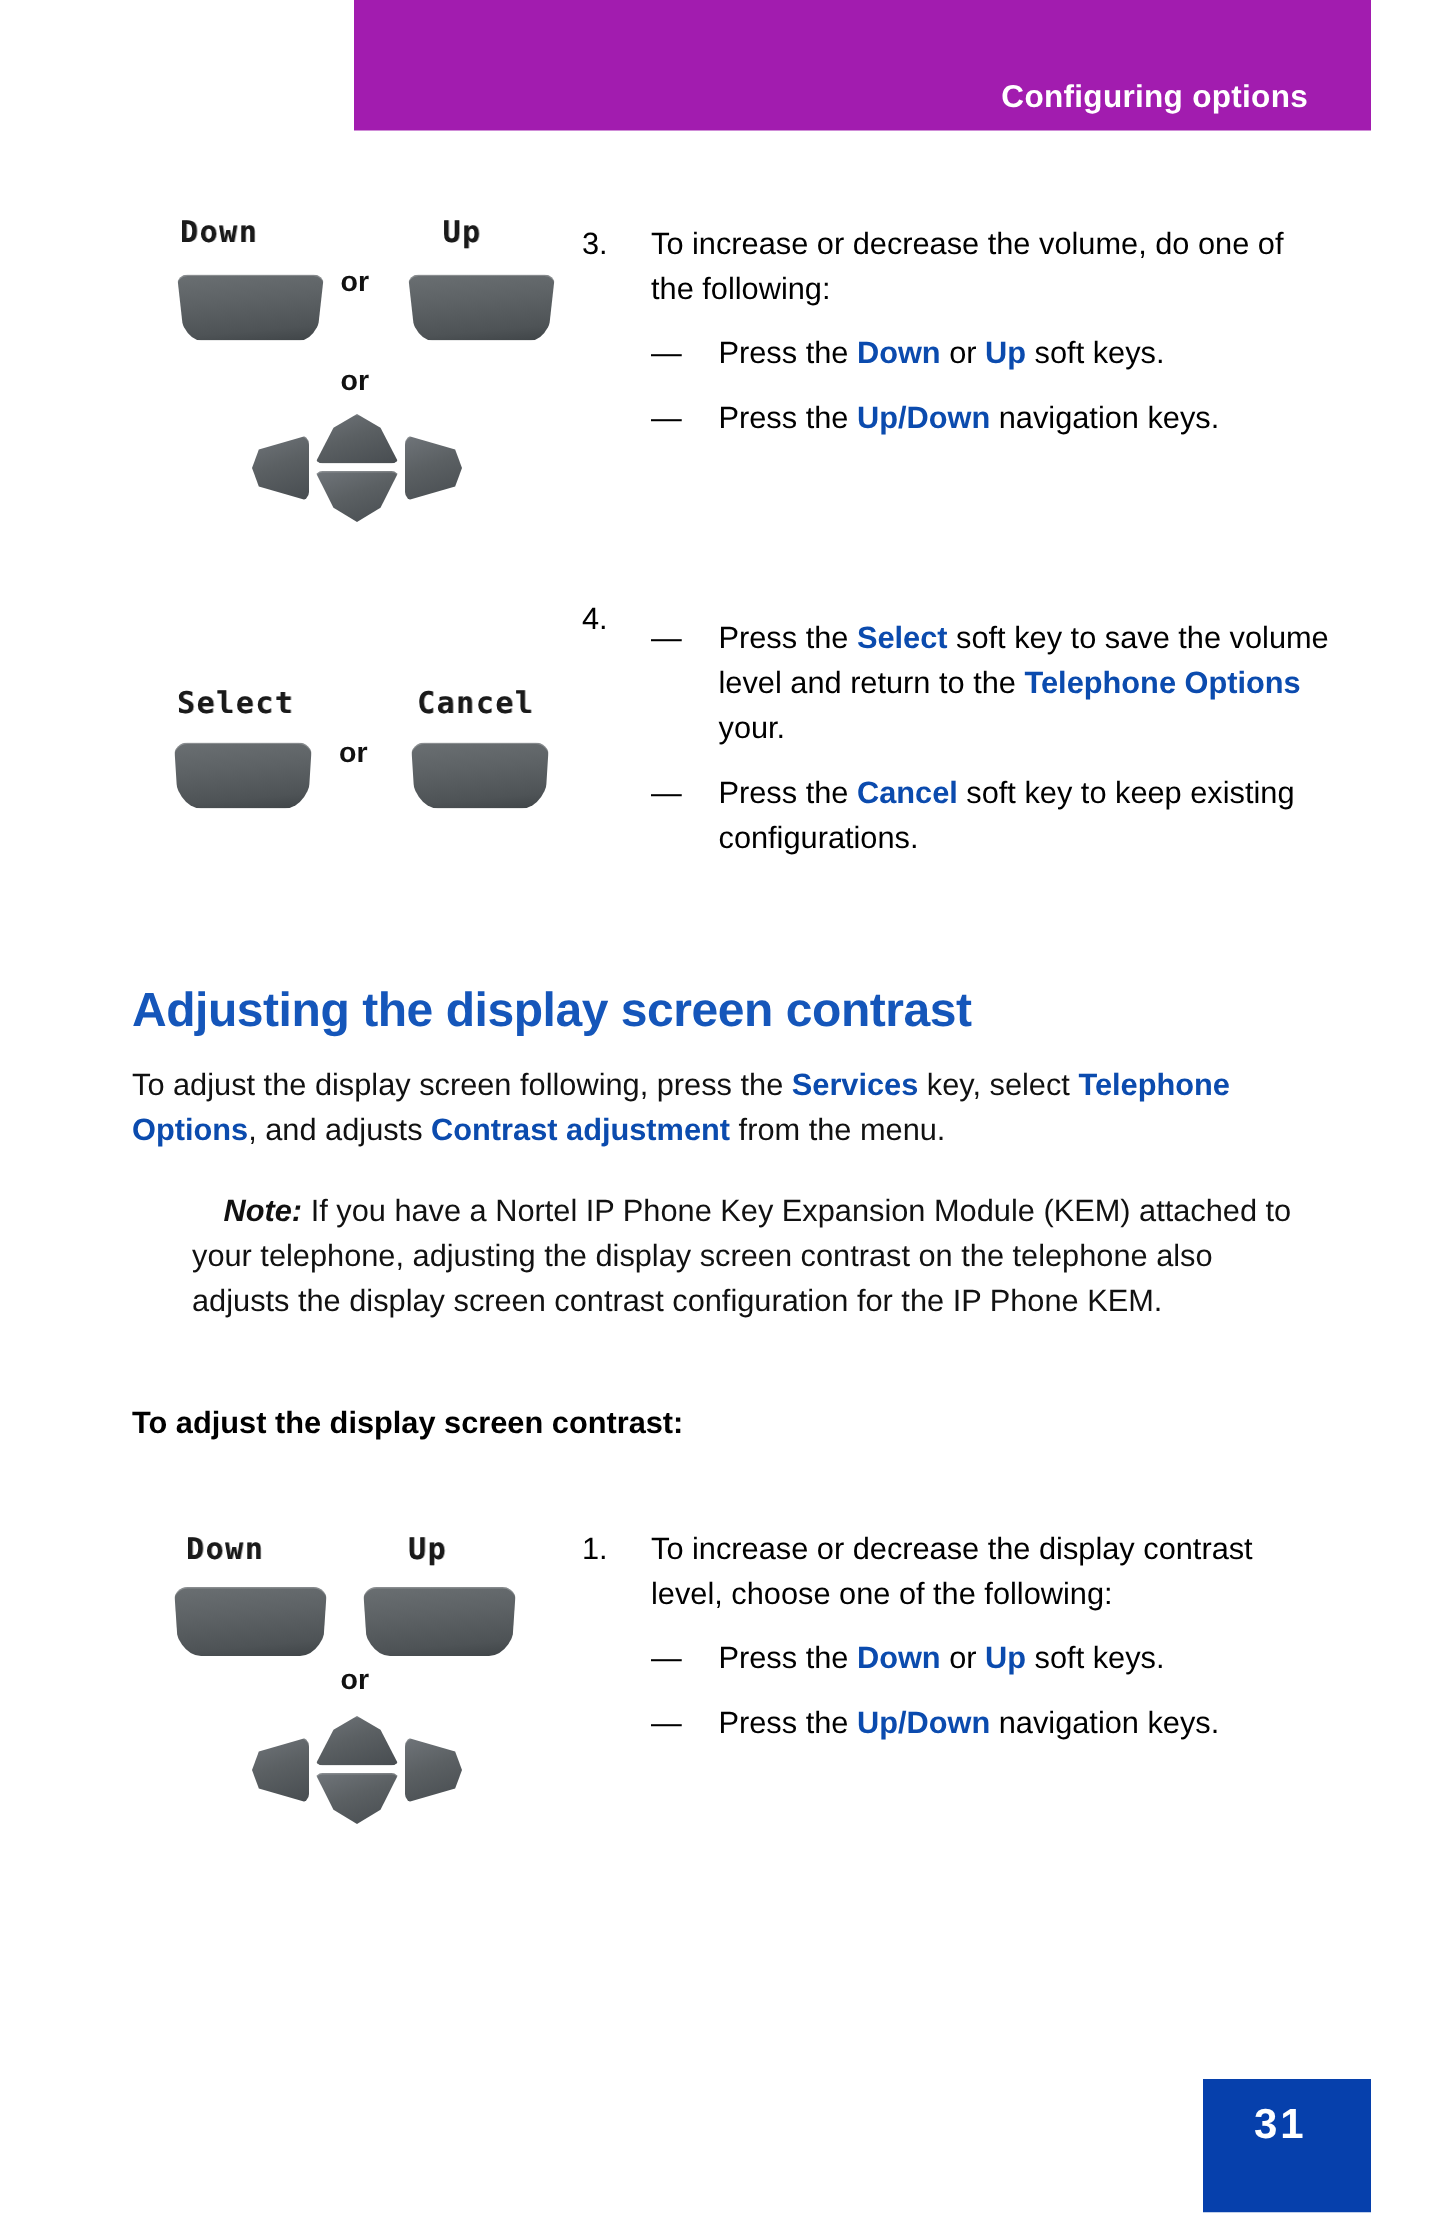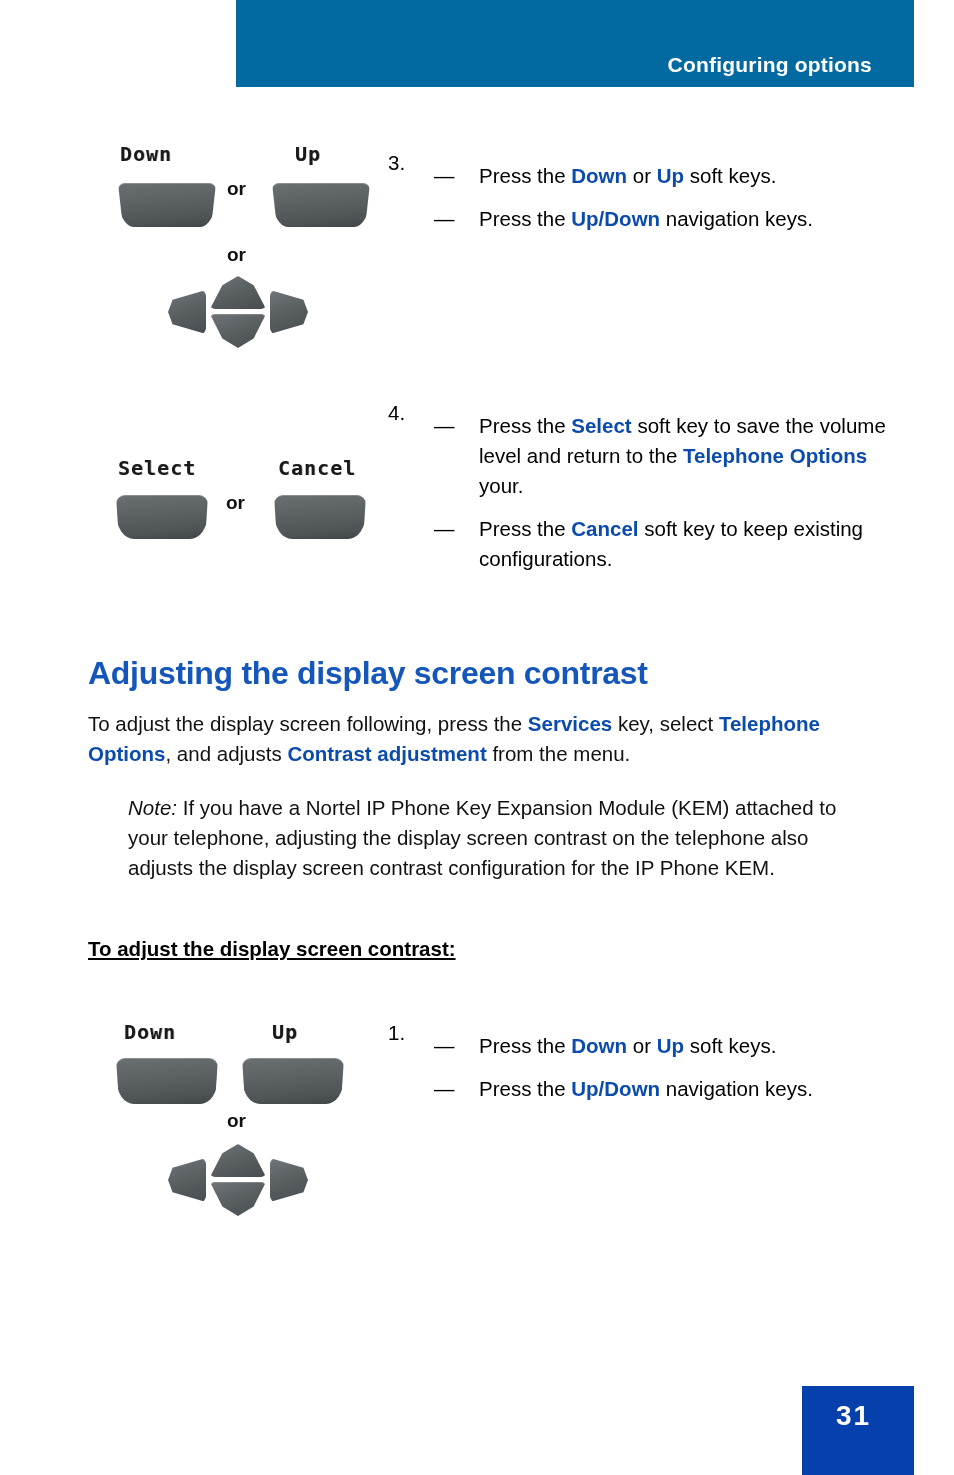--- a/index.html
+++ b/index.html
@@ -16,21 +16,21 @@
     overflow: hidden;
   }
 
   
   .header-banner {
     position: absolute;
     left: 236px;
     top: 0;
     width: 678px;
     height: 87px;
-    background: #0369a1;
+    background: #a21caf;
   }
   .header-title {
     position: absolute;
     right: 42px;
     bottom: 10px;
     color: #ffffff;
     font-size: 21px;
     font-weight: bold;
     letter-spacing: 0.2px;
     white-space: nowrap;
@@ -61,22 +61,23 @@
   .body-text {
     font-size: 20.5px;
     line-height: 30px;
     color: #111111;
   }
   b.blue, .blue {
     color: #0b4bae;
     font-weight: bold;
   }
   .note-lead {
-    font-weight: normal;
+    font-weight: bold;
     font-style: italic;
+    margin-left: 21px;
   }
 
   
   .step {
     position: absolute;
     display: flex;
     align-items: flex-start;
   }
   .step-num {
     width: 46px;
@@ -211,20 +212,21 @@
     <div class="nav-key nav-left"></div>
     <div class="nav-key nav-up"></div>
     <div class="nav-key nav-down"></div>
     <div class="nav-key nav-right"></div>
   </div>
 </div>
 
 <div class="step" style="left:388px; top:148px; width:500px;">
   <div class="step-num">3.</div>
   <div class="step-body">
+    <p class="step-para">To increase or decrease the volume, do one of the following:</p>
     <ul class="sub-list">
       <li class="sub-item">
         <span class="dash">—</span>
         <span class="sub-text">
           <span>Press the </span><b class="blue">Down</b><span> or </span><b class="blue">Up</b><span> soft keys.</span>
         </span>
       </li>
       <li class="sub-item">
         <span class="dash">—</span>
         <span class="sub-text">
@@ -271,21 +273,21 @@
 <div class="section-heading" style="left:88px; top:655px;">Adjusting the display screen contrast</div>
 
 <div class="blk body-text" style="left:88px; top:709px; width:790px;">
   <span>To adjust the display screen following, press the </span><b class="blue">Services</b><span> key, select </span><b class="blue">Telephone Options</b><span>, and adjusts </span><b class="blue">Contrast adjustment</b><span> from the menu.</span>
 </div>
 
 <div class="blk body-text" style="left:128px; top:793px; width:740px;">
   <span class="note-lead">Note:</span><span> If you have a Nortel IP Phone  Key Expansion Module (KEM) attached to your telephone, adjusting the display screen contrast on the telephone also adjusts the display screen contrast configuration for the IP Phone KEM.</span>
 </div>
 
-<div class="sub-heading" style="left:88px; top:937px;text-decoration:underline;">To adjust the display screen contrast:</div>
+<div class="sub-heading" style="left:88px; top:937px;">To adjust the display screen contrast:</div>
 
 <div class="illus" style="left:110px; top:1016px; width:270px; height:215px;">
 
   <div class="lcd-label" style="left:14px; top:4px;">Down</div>
 
   <div class="lcd-label" style="left:162px; top:4px;">Up</div>
 
   <div class="softkey wide" style="left:6px; top:42px; width:102px; height:46px;"></div>
 
   <div class="softkey wide" style="left:132px; top:42px; width:102px; height:46px;"></div>
@@ -296,20 +298,21 @@
     <div class="nav-key nav-left"></div>
     <div class="nav-key nav-up"></div>
     <div class="nav-key nav-down"></div>
     <div class="nav-key nav-right"></div>
   </div>
 </div>
 
 <div class="step" style="left:388px; top:1018px; width:500px;">
   <div class="step-num">1.</div>
   <div class="step-body">
+    <p class="step-para">To increase or decrease the display contrast level, choose one of the following:</p>
     <ul class="sub-list">
       <li class="sub-item">
         <span class="dash">—</span>
         <span class="sub-text">
           <span>Press the </span><b class="blue">Down</b><span> or </span><b class="blue">Up</b><span> soft keys.</span>
         </span>
       </li>
       <li class="sub-item">
         <span class="dash">—</span>
         <span class="sub-text">

